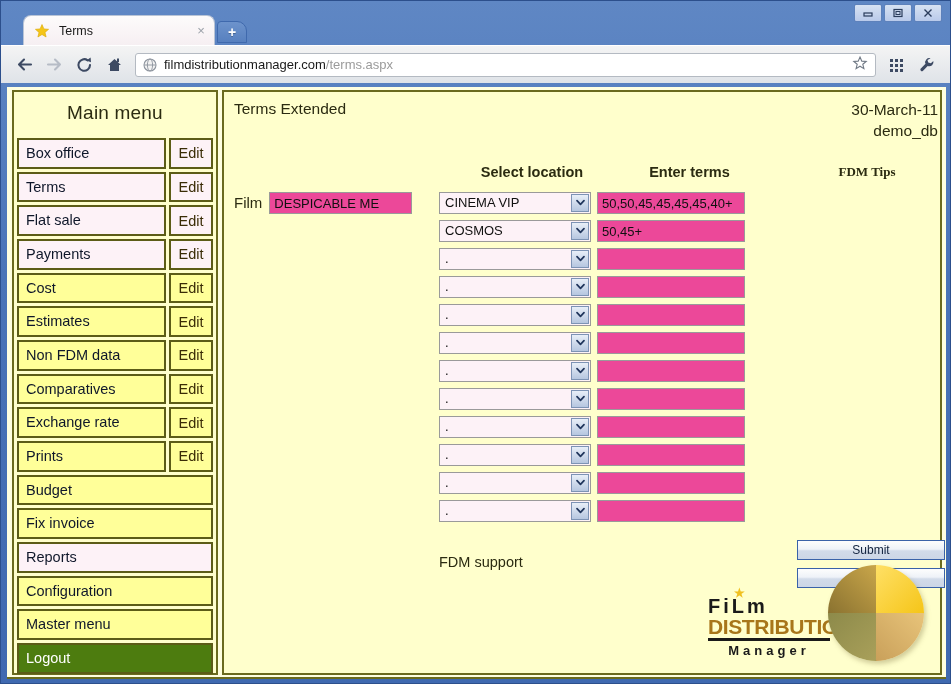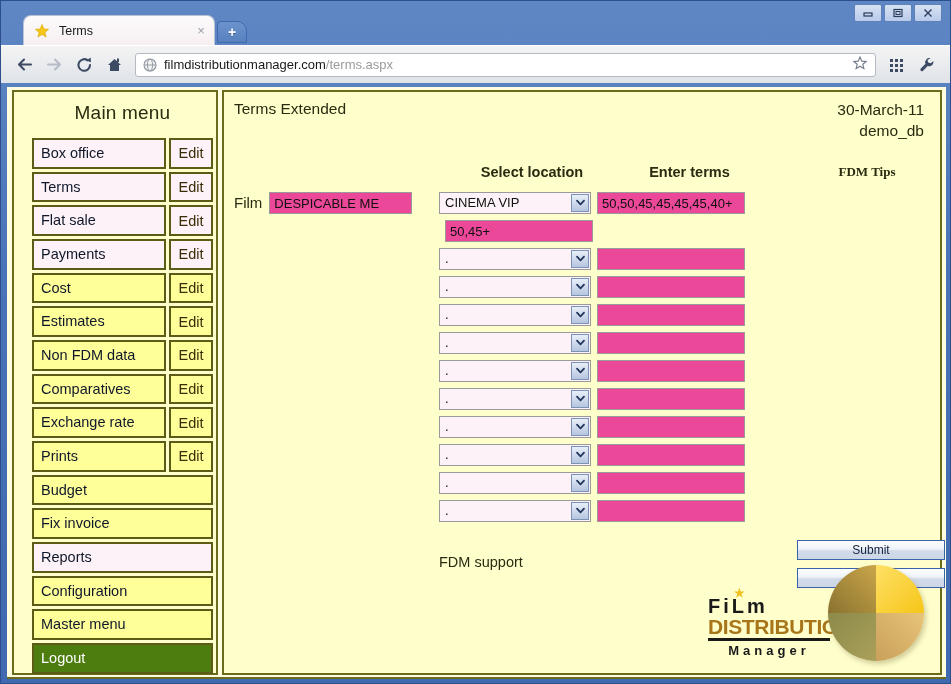--- a/index.html
+++ b/index.html
@@ -102,21 +102,21 @@
     display: flex;
     padding: 3px 4px 4px 5px;
     gap: 4px;
   }
 
   
   #sidebar {
     flex: 0 0 206px;
     background: #ffffcc;
     border: 2px solid #6b6b1e;
-    padding: 2px 3px 3px 18px;
+    padding: 2px 3px 3px 3px;
     display: flex; flex-direction: column;
   }
   #menu-title {
     text-align: center;
     font-size: 19px; color: #2b2b11;
     padding: 8px 0 14px 0;
     letter-spacing: .2px;
   }
   .menu-row { display: flex; margin-bottom: 3px; }
   .menu-cell {
@@ -141,21 +141,21 @@
     display: flex; align-items: center; justify-content: center;
   }
   .menu-edit.light { background: #fdf2f7; }
 
   
   #content {
     flex: 1 1 auto;
     background: #ffffcc;
     border: 2px solid #6b6b1e;
     position: relative;
-    padding: 8px 16px 0 10px;
+    padding: 8px 2px 0 10px;
   }
   #content-head { display: flex; align-items: flex-start; }
   #page-heading { font-size: 15.5px; color: #2b2b11; flex: 1 1 auto; }
   #head-right { text-align: right; font-size: 15.5px; color: #2b2b11; line-height: 1.35; }
 
   
   #form-area { position: relative; margin-top: 22px; }
   #col-headers {
     position: relative; height: 22px;
     font-size: 14.5px; font-weight: bold; color: #2b2b11;
@@ -438,20 +438,28 @@
                   <span class="val">CINEMA VIP</span>
                   <span class="arrow">
                     <svg width="9" height="7" viewBox="0 0 9 7">
                       <path d="M1,1.6 L4.5,5.4 L8,1.6" stroke="#20355c" stroke-width="1.7" fill="none" stroke-linecap="round" stroke-linejoin="round"></path>
                     </svg>
                   </span>
                 </div>
                 <div class="txtbox termbox">50,50,45,45,45,45,40+</div>
               </div>
               <div class="frow">
+                <div class="selbox">
+                  <span class="val">COSMOS</span>
+                  <span class="arrow">
+                    <svg width="9" height="7" viewBox="0 0 9 7">
+                      <path d="M1,1.6 L4.5,5.4 L8,1.6" stroke="#20355c" stroke-width="1.7" fill="none" stroke-linecap="round" stroke-linejoin="round"></path>
+                    </svg>
+                  </span>
+                </div>
                 <div class="txtbox termbox">50,45+</div>
               </div>
               <div class="frow">
                 <div class="selbox">
                   <span class="val">.</span>
                   <span class="arrow">
                     <svg width="9" height="7" viewBox="0 0 9 7">
                       <path d="M1,1.6 L4.5,5.4 L8,1.6" stroke="#20355c" stroke-width="1.7" fill="none" stroke-linecap="round" stroke-linejoin="round"></path>
                     </svg>
                   </span>

